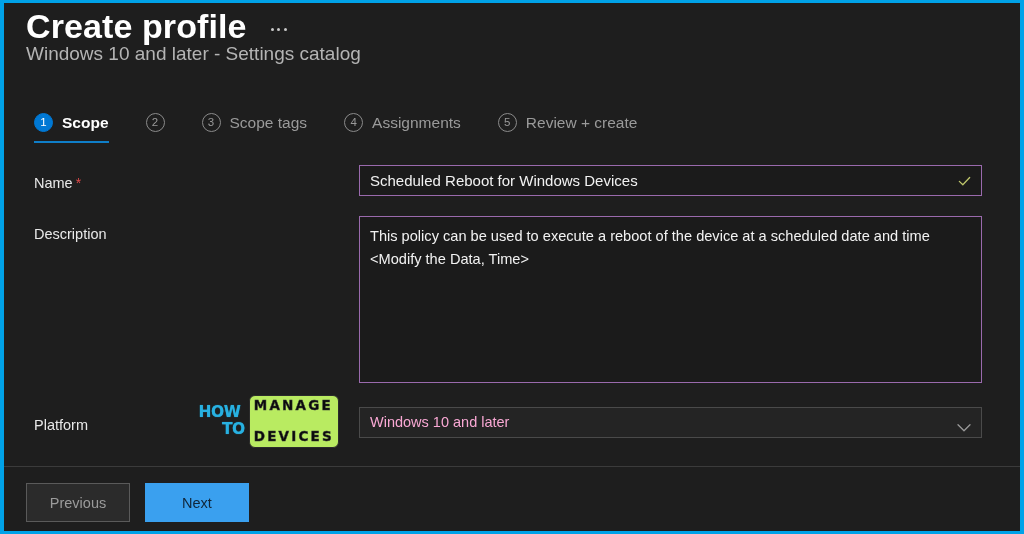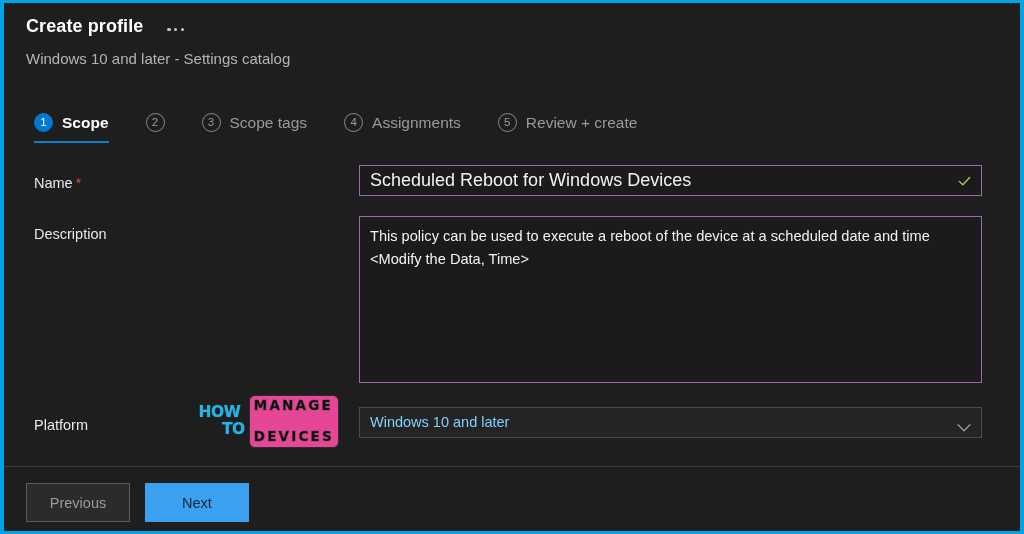--- a/index.html
+++ b/index.html
@@ -26,44 +26,43 @@
     left: 0; top: 0; right: 0;
     height: 86px;
     padding: 4px 0 0 22px;
   }
   .title-row {
     display: flex;
     align-items: center;
     gap: 20px;
   }
   .page-title {
-    font-size: 18px;
+    font-size: 34px;
     font-weight: 600;
     color: #ffffff;
     letter-spacing: 0.1px;
     line-height: 38px;
     margin: 0;
     white-space: nowrap;
   }
   .ellipsis-btn {
     display: flex;
     align-items: center;
     gap: 3.5px;
     padding: 7px 4px 0 4px;
     cursor: pointer;
   }
   .ellipsis-btn .dot {
     width: 3.2px; height: 3.2px;
     border-radius: 50%;
     background: #c9c9c9;
   }
   .page-subtitle {
-    font-size: 15px;
+    font-size: 19px;
     color: #b4b4b4;
-    margin-top: 5px;
     line-height: 18px;
     white-space: nowrap;
   }
 
   
   .tabs {
     position: absolute;
     left: 30px; top: 106px;
     display: flex;
     align-items: flex-start;
@@ -151,21 +150,21 @@
   }
   .field-ctrl { flex: 1 1 auto; position: relative; }
 
   .text-input {
     width: 100%;
     height: 31px;
     background: #1b1b1b;
     border: 1.2px solid #9a6aad;
     color: #f2f2f2;
     font-family: "Liberation Sans", sans-serif;
-    font-size: 18px;
+    font-size: 15px;
     padding: 0 34px 0 10px;
     outline: none;
     display: block;
   }
   .valid-check {
     position: absolute;
     right: 10px; top: 50%;
     transform: translateY(-50%);
     width: 15px; height: 15px;
     pointer-events: none;
@@ -191,21 +190,21 @@
   .select-wrap {
     position: relative;
     width: 100%;
     height: 31px;
   }
   .select-box {
     width: 100%;
     height: 31px;
     background: #242424;
     border: 1px solid #4a4a4a;
-    color: #7dd3fc;
+    color: #f9a8d4;
     font-size: 14.5px;
     line-height: 29px;
     padding: 0 32px 0 10px;
     white-space: nowrap;
     overflow: hidden;
     text-overflow: ellipsis;
   }
   .chev {
     position: absolute;
     right: 11px; top: 50%;
@@ -236,21 +235,21 @@
     font-family: "DejaVu Sans", sans-serif;
     font-weight: bold;
     font-size: 15.5px;
     letter-spacing: -0.5px;
     text-shadow: 0 0 1px #1a90bd;
   }
   .wm-to { margin-top: 2px; margin-left: 28px; }
   .wm-box {
     border: 1.6px solid #2c2c2c;
     border-radius: 6px;
-    background: #ec4899;
+    background: #bef264;
     padding: 3px 4px;
     display: flex;
     flex-direction: column;
     gap: 18px;
     line-height: 1;
   }
   .wm-manage, .wm-devices {
     color: #0b0b0b;
     font-family: "DejaVu Sans", sans-serif;
     font-weight: bold;

